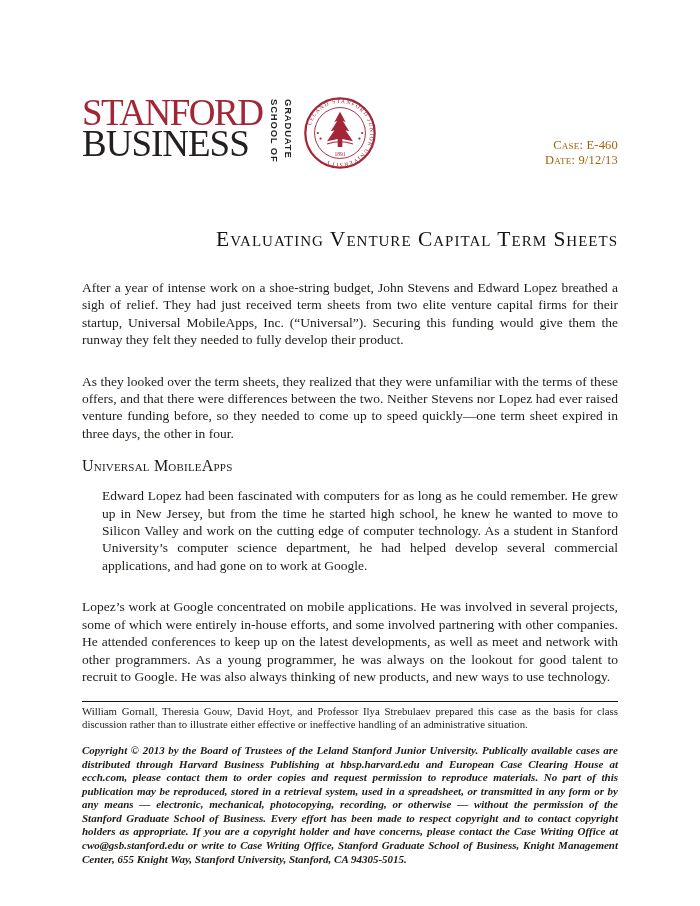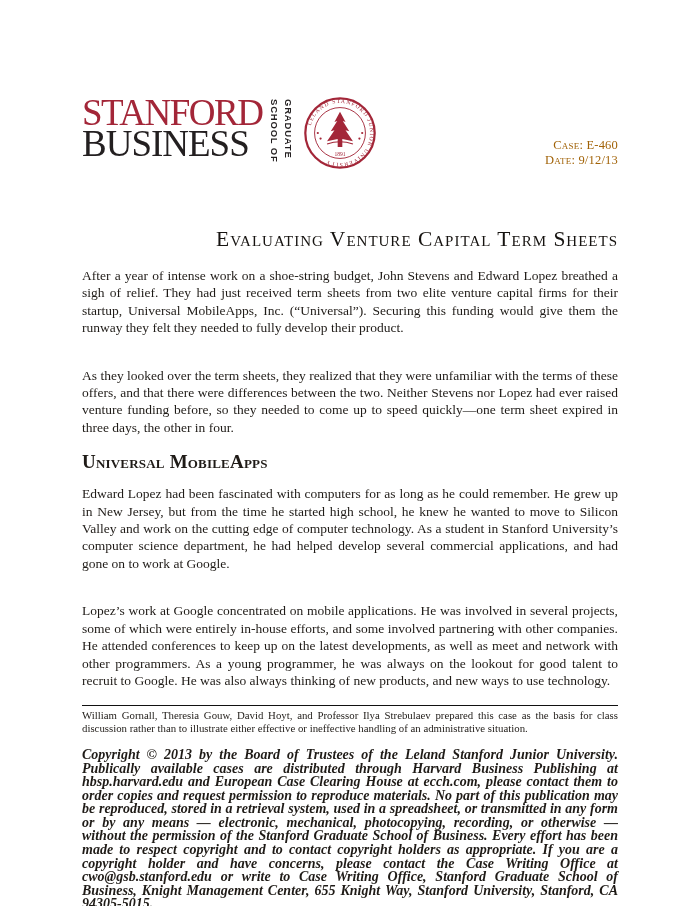--- a/index.html
+++ b/index.html
@@ -71,44 +71,44 @@
     letter-spacing: 1px;
     color: #161310;
     white-space: nowrap;
   }
   
   .body-text p {
     font-size: 13.5px;
     line-height: 17.4px;
     text-align: justify;
   }
-  .p1 { margin-top: 15px; }
-  .p2, .p4 { margin-top: 30px; }
-  .p3 { margin-top: 12px; }
+  .p1 { margin-top: 27px; }
+  .p2, .p4 { margin-top: 24px; }
+  .p3 { margin-top: 12px; margin-left: 20px; }
   .section-heading {
     margin-top: 15px;
     font-variant: small-caps;
-    font-weight: bold;
-    font-size: 19px;
+    font-weight: normal;
+    font-size: 16px;
     letter-spacing: 0.2px;
   }
   
   .footnote-rule {
     border: none;
     border-top: 1.6px solid #111;
     margin: 16px 0 3px 0;
   }
   .attribution {
     font-size: 10.8px;
     line-height: 12.8px;
     text-align: justify;
   }
   .copyright {
     margin-top: 13px;
-    font-size: 14px;
+    font-size: 11px;
     line-height: 13.6px;
     font-weight: bold;
     font-style: italic;
     text-align: justify;
   }
 </style>
 </head>
 <body>
 
 <div class="page">

